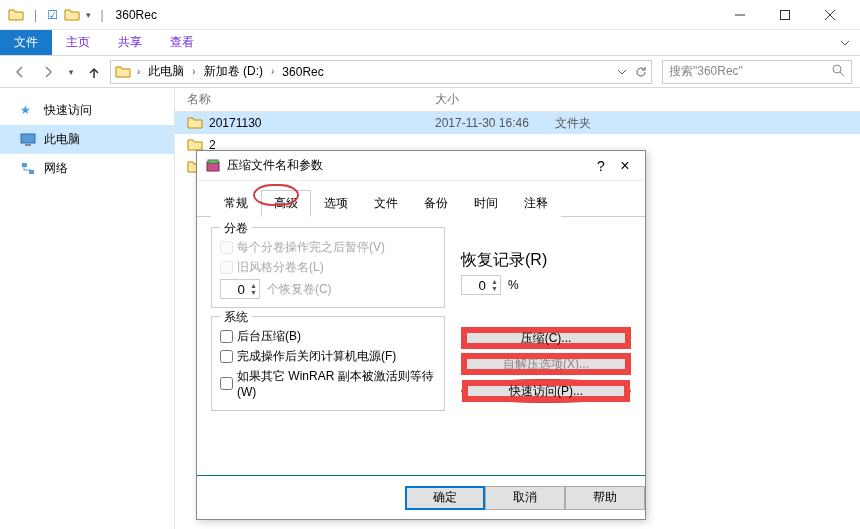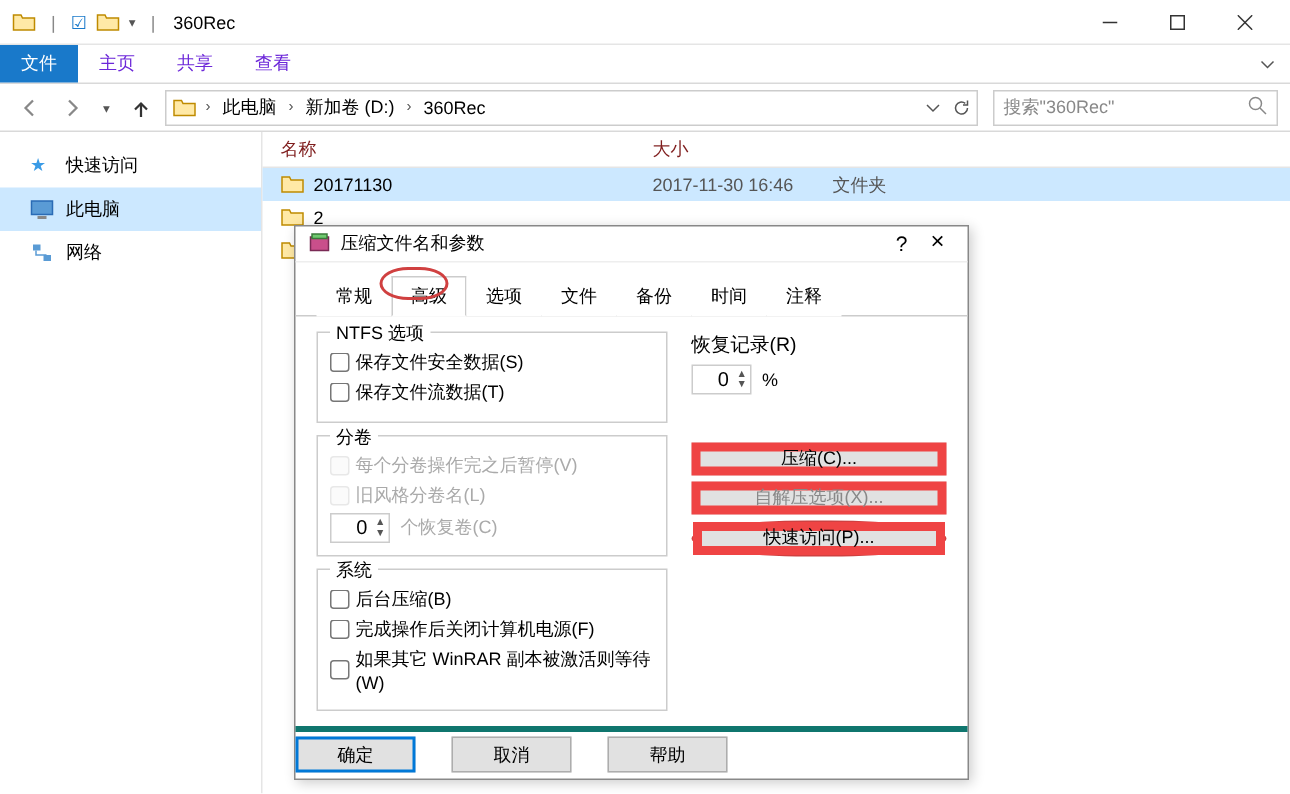--- a/index.html
+++ b/index.html
@@ -35,21 +35,21 @@
 
 
 .body { display: flex; height: calc(529px - 30px - 26px - 32px); }
 .sidebar { width: 175px; border-right: 1px solid #e5e5e5; padding: 8px 0; }
 .side-item { display: flex; align-items: center; gap: 8px; padding: 6px 12px 6px 20px; }
 .side-item.sel { background: #cce8ff; }
 .side-icon { width: 16px; height: 16px; display:inline-block; }
 .main { flex: 1; position: relative; }
 
 
-.colhdr { height: 24px; border-bottom: 1px solid #e5e5e5; display: flex; align-items: center; color: #7f1d1d; }
+.colhdr { height: 24px; border-bottom: 1px solid #e5e5e5; display: flex; align-items: center; color: #737373; }
 .col-name { width: 260px; padding-left: 12px; }
 .col-date { width: 120px; }
 .col-type { width: 110px; }
 .col-size { width: 80px; }
 
 
 .row { height: 22px; display: flex; align-items: center; }
 .row .ricon { width: 16px; height: 16px; margin-left: 12px; margin-right: 6px; }
 .row.sel { background: #cce8ff; }
 .cell-name { width: 260px; display:flex; align-items:center; }
@@ -77,24 +77,24 @@
 .chk input { width: 13px; height: 13px; }
 .chk.disabled { color: #aaa; }
 .chk.disabled input { opacity: 0.5; }
 .spin { display:flex; align-items:center; gap:4px; margin-top:2px;}
 .spin input { width: 40px; height: 20px; border: 1px solid #ccc; text-align: right; padding: 0 14px 0 4px; }
 .spin .arrows { display:inline-flex; flex-direction:column; font-size:7px; line-height:7px; margin-left:-14px; color:#555;}
 .rbtn { height: 22px; border: 6px solid #ef4444; background: #e1e1e1; display: flex; align-items: center; justify-content: center; width: 100%; margin-bottom: 4px; }
 .rbtn.disabled { color:#888; }
 .pwd-highlight { border: 2px solid #d04040; border-radius: 50%/55%; padding: 0; position: relative; }
 .pwd-highlight .rbtn { margin: -1px; width: calc(100% + 2px); }
-.dlg-footer { height: 44px; border-top: 4px solid #0f766e; display: flex; align-items: center; justify-content: flex-start; gap: 24px; }
+.dlg-footer { height: 44px; border-top: 1px solid #0f766e; display: flex; align-items: center; justify-content: flex-end; }
 .fbtn { width: 80px; height: 24px; border: 1px solid #adadad; background: #e1e1e1; display:flex; align-items:center; justify-content:center; }
 .fbtn.primary { border: 2px solid #0078d7; }
-.grp-label-only { font-size:13px; margin-bottom:4px;}
+.grp-label-only { font-size:16px; margin-bottom:4px;margin-top:23px;}
 </style>
 </head>
 <body>
 
 <div class="titlebar">
   <div class="tb-icons">
     <span class="tb-icon">
       <svg viewBox="0 0 16 16" class="folder-svg">
           <path d="M1 3h5l1 2h8v8H1z"></path>
         </svg>
@@ -275,31 +275,20 @@
       <div class="dlg-tab">文件</div>
       <div class="dlg-tab">备份</div>
       <div class="dlg-tab">时间</div>
       <div class="dlg-tab">注释</div>
     </div>
     <div class="tab-highlight"></div>
   </div>
 
   <div class="dlg-body">
     <div class="dlg-left">
-      <div class="grp">
-        <span class="grp-title">NTFS 选项</span>
-        <label class="chk">
-            <input type="checkbox" style="">
-            <span>保存文件安全数据(S)</span>
-          </label>
-        <label class="chk">
-            <input type="checkbox" style="">
-            <span>保存文件流数据(T)</span>
-          </label>
-      </div>
 
       <div class="grp">
         <span class="grp-title">分卷</span>
         <label class="chk disabled">
             <input type="checkbox" disabled="" style="">
             <span>每个分卷操作完之后暂停(V)</span>
           </label>
         <label class="chk disabled">
             <input type="checkbox" disabled="" style="">
             <span>旧风格分卷名(L)</span>

